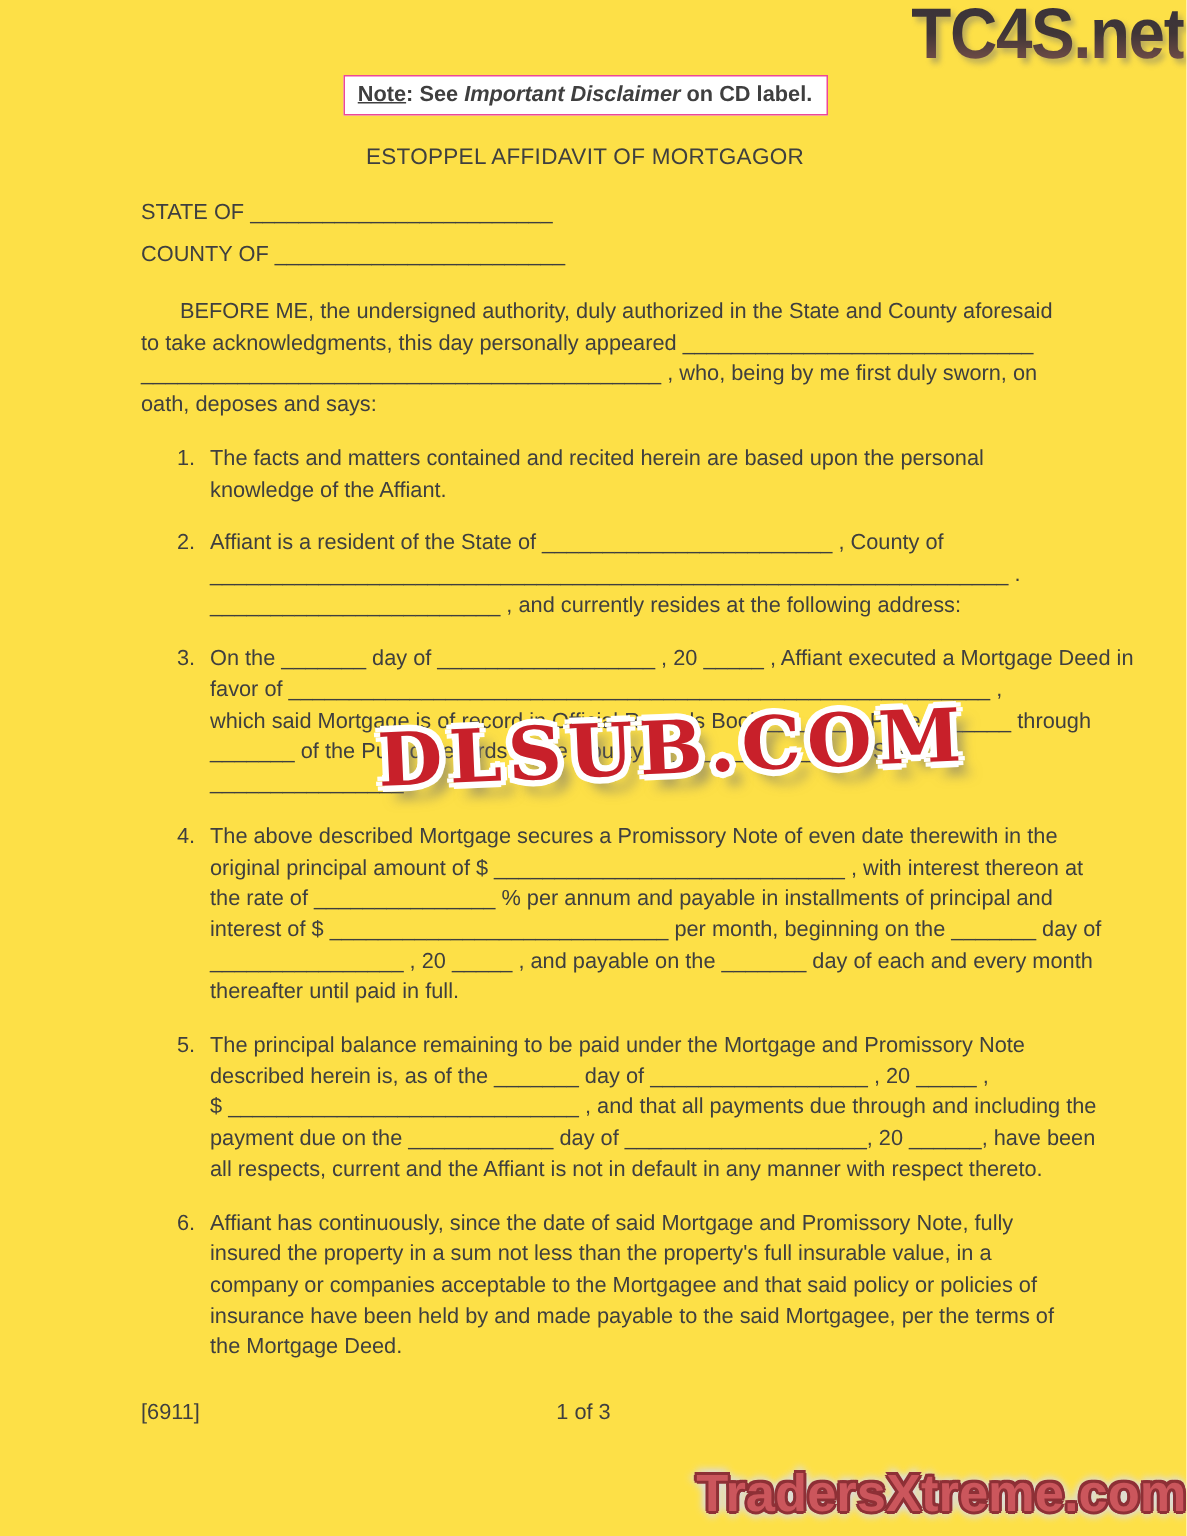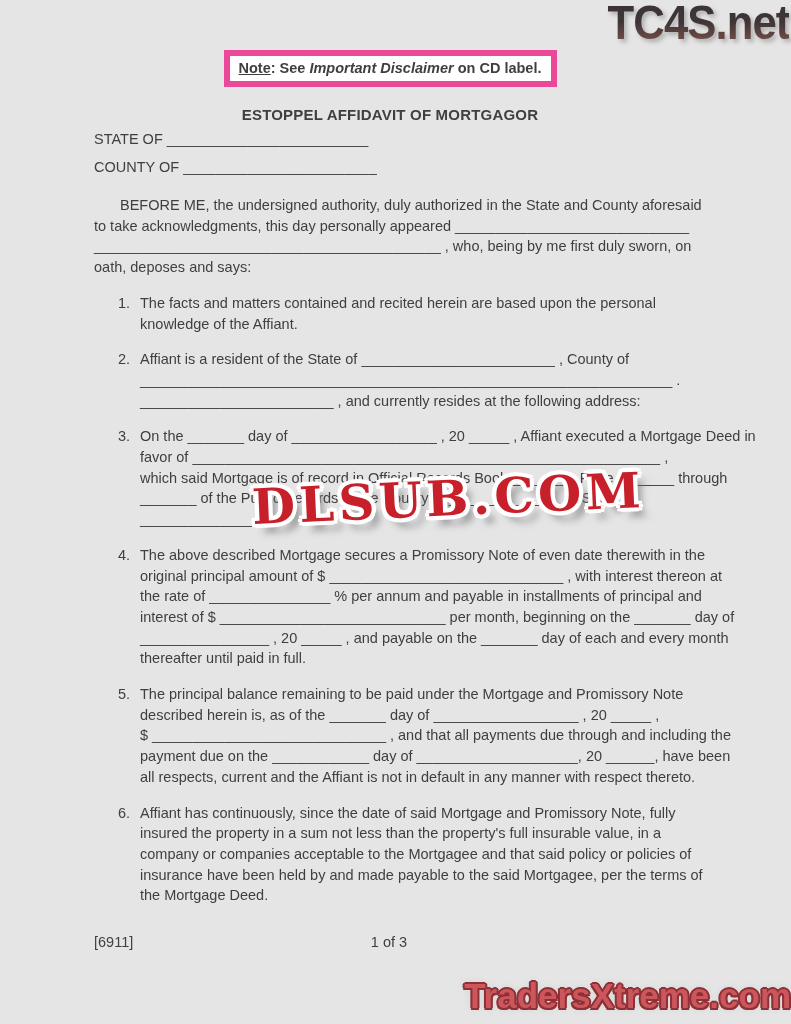--- a/index.html
+++ b/index.html
@@ -1,36 +1,36 @@
 <!DOCTYPE html>
 <html><head>
 <meta charset="utf-8">
 <style>
   html,body{margin:0;padding:0;background:#ffffff;}
   .page{
-    position:relative;width:791px;height:1024px;background:#e5e5e5;overflow:hidden;
+    position:relative;width:791px;height:1024px;background:#fde047;overflow:hidden;
     font-family:"Liberation Sans",sans-serif;color:#3f3f3f;font-size:14.5px;
   }
   .doc{position:absolute;left:94px;top:0;width:592px;}
   .line{line-height:20.7px;white-space:pre;}
 
   
   .note-box{
-    margin:50px auto 0;display:table;border:6px solid #ec4899;background:#fff;
+    margin:50px auto 0;display:table;border:1px solid #ec4899;background:#fff;
     padding:4px 9px 5px;font-weight:bold;white-space:nowrap;
   }
   .note-box span{white-space:pre;}
   .note-label{text-decoration:underline;}
   .note-italic{font-style:italic;}
 
   
-  .title{margin-top:19px;text-align:center;font-weight:bold;font-size:15px;line-height:18px;letter-spacing:.2px;}
+  .title{margin-top:19px;text-align:center;font-weight:normal;font-size:15px;line-height:18px;letter-spacing:.2px;}
 
   
-  .jurat{margin-top:1px;}
+  .jurat{margin-top:14px;}
   .jurat .line{line-height:28px;}
 
   
   .intro{margin-top:14px;}
   .intro .line:first-child{text-indent:26px;}
 
   
   .list{}
   .item{display:flex;margin-top:15px;padding-left:24px;}
   .num{flex:0 0 22px;line-height:20.7px;}

